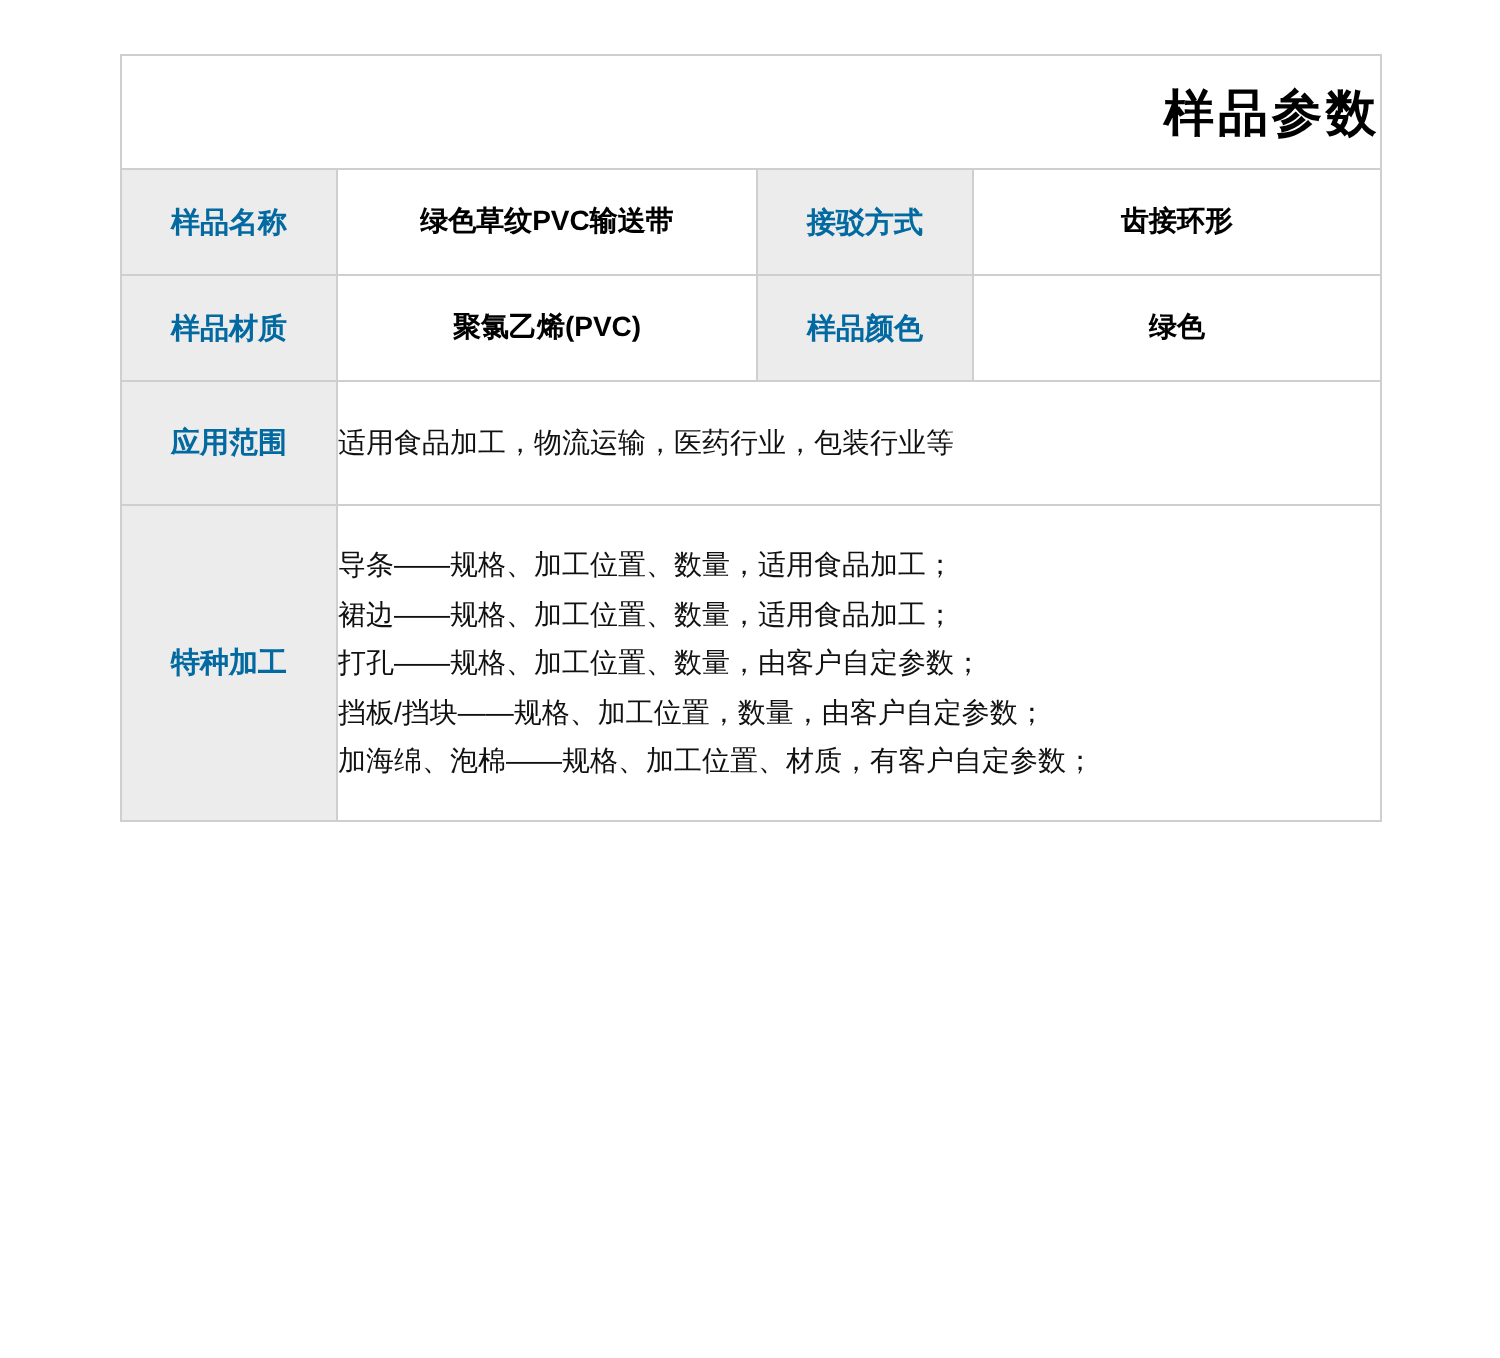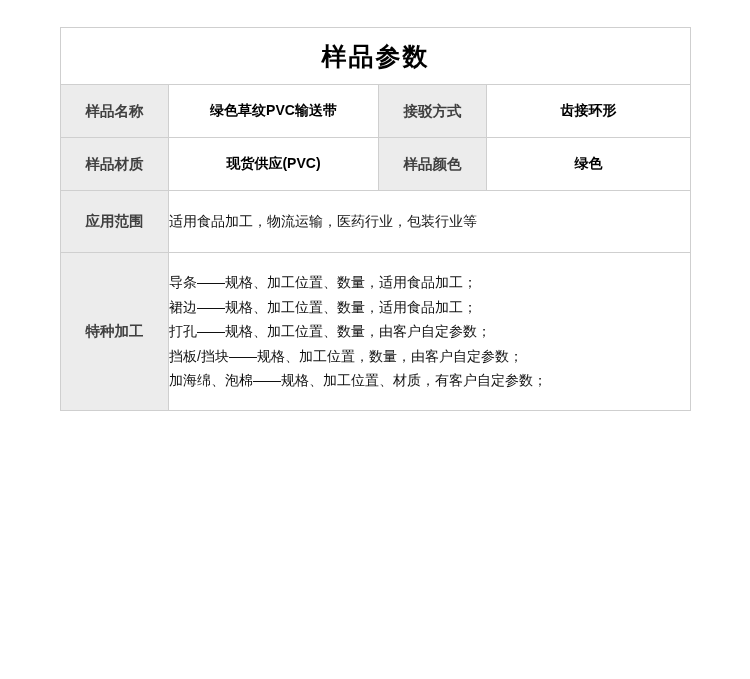--- a/index.html
+++ b/index.html
@@ -28,33 +28,33 @@
     border-collapse: collapse;
     table-layout: fixed;
     background: #ffffff;
   }
   .spec-table td {
     border: 1px solid #cfcfcf;
     padding: 0;
     vertical-align: middle;
   }
   .title-cell {
-    text-align: center;
+    text-align: right;
     font-size: 25px;
     font-weight: bold;
     letter-spacing: 2px;
     height: 56px;
     color: #000000;
   }
   .label-cell {
     background: #ececec;
     text-align: center;
     font-size: 14.5px;
     font-weight: bold;
-    color: #404040;
+    color: #0369a1;
     width: 108px;
   }
   .value-cell {
     text-align: center;
     font-size: 14px;
     font-weight: bold;
     color: #000000;
     padding: 8px 10px;
   }
   .value-cell-left {
@@ -105,21 +105,21 @@
         <td class="title-cell" colspan="4">样品参数</td>
       </tr>
       <tr class="row-h1">
         <td class="label-cell">样品名称</td>
         <td class="value-cell">绿色草纹PVC输送带</td>
         <td class="label-cell">接驳方式</td>
         <td class="value-cell">齿接环形</td>
       </tr>
       <tr class="row-h2">
         <td class="label-cell">样品材质</td>
-        <td class="value-cell">现货供应(PVC)</td>
+        <td class="value-cell">聚氯乙烯(PVC)</td>
         <td class="label-cell">样品颜色</td>
         <td class="value-cell">绿色</td>
       </tr>
       <tr class="row-apply">
         <td class="label-cell">应用范围</td>
         <td class="value-cell-left" colspan="3">适用食品加工，物流运输，医药行业，包装行业等</td>
       </tr>
       <tr class="row-special">
         <td class="label-cell">特种加工</td>
         <td class="value-cell-left" colspan="3">

